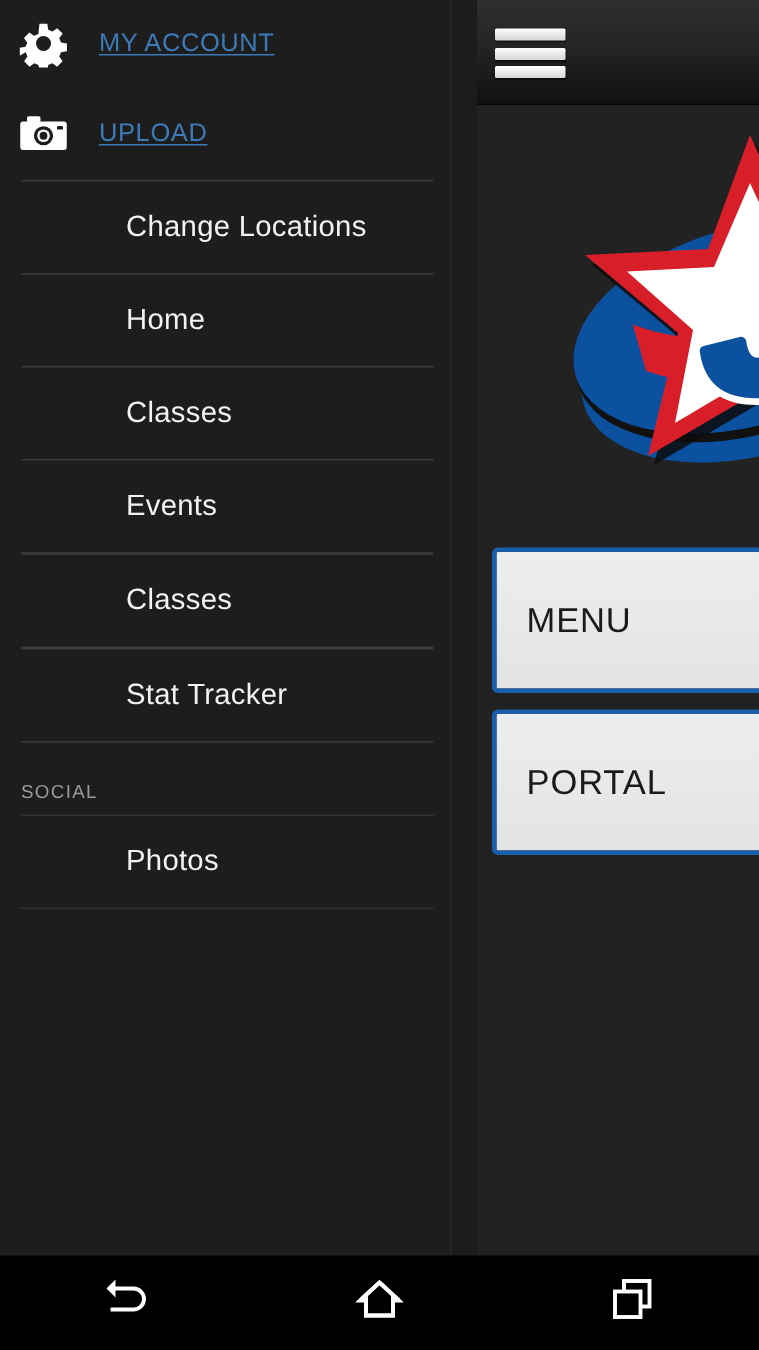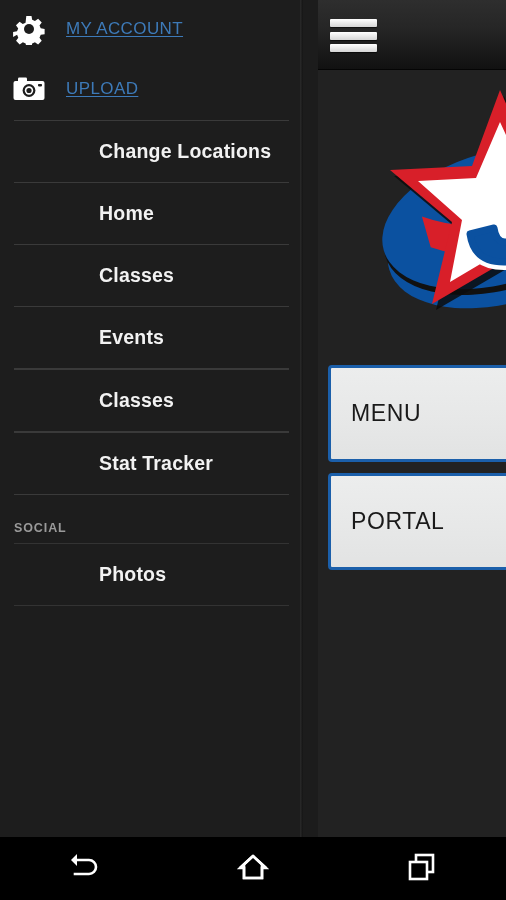--- a/index.html
+++ b/index.html
@@ -53,36 +53,35 @@
   .sep {
     height:1px;
     margin:0 14px;
     background:#3a3a3a;
   }
   .sep.faint { background:#333; }
 
   .nav-item {
     height:61px;
     display:flex; align-items:center;
-    padding-left:54px;
+    padding-left:84px;
     color:#f2f2f2;
     font-size:19.5px;
-    font-weight:700;
+    font-weight:400;
     letter-spacing:.2px;
     white-space:nowrap;
-    margin-left:45px;
   }
 
   .group-label {
     height:48px;
     display:flex; align-items:flex-end;
     padding:0 0 8px 14px;
     color:#9a9a9a;
     font-size:12.5px;
-    font-weight:700;
+    font-weight:400;
     letter-spacing:.9px;
   }
 
   
   #content {
     position:absolute; left:318px; top:0;
     width:200px; height:837px;
     background:#222222;
     overflow:hidden;
   }

